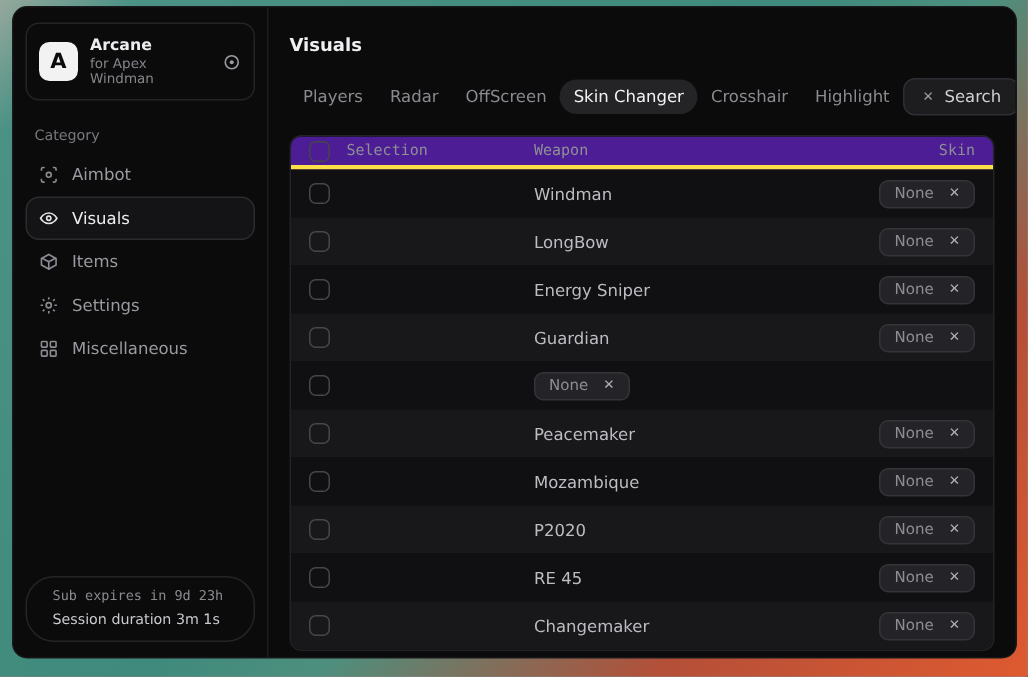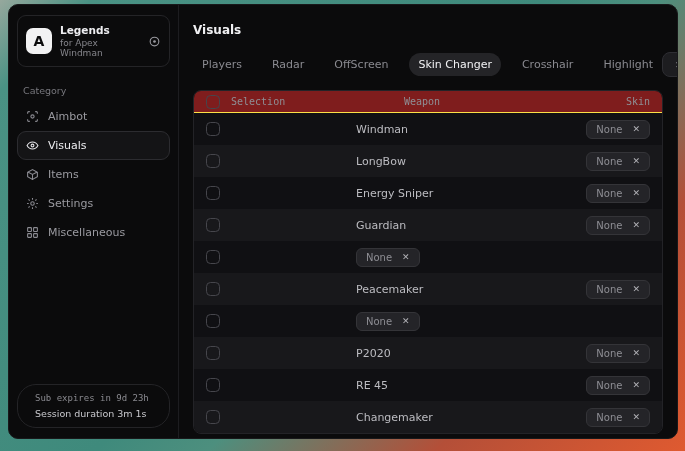--- a/index.html
+++ b/index.html
@@ -45,44 +45,44 @@
   .spacer { flex:1; }
   .footer-card {
     border:1px solid #242427; border-radius:19px; padding:8px 17px;
   }
   .foot-line { font-family:"DejaVu Sans Mono","Liberation Mono",monospace; color:#8a8a90; font-size:9px; }
   .foot-line2 { color:#c9c9ce; font-size:9.5px; margin-top:5px; }
   
   .main { flex:1; display:flex; flex-direction:column; padding:0 14px; min-width:0; }
   .main-title { color:#f0f0f2; font-size:12px; font-weight:bold; margin-top:18px; }
   .toolbar { display:flex; align-items:center; margin-top:15px; }
-  .tabs { display:flex; align-items:flex-end; gap:12px; flex:1; }
+  .tabs { display:flex; align-items:flex-end; gap:0; flex:1; }
   .tab {
     color:#8a8a90; font-size:11px; padding:5px 9px; border-radius:14px; cursor:default;
     white-space:nowrap;
   }
   .tab.active { background:#242427; color:#f2f2f4; }
   .search-btn {
     display:flex; align-items:center; gap:7px; background:#1d1d20;
     border:1px solid #2e2e33; border-radius:8px; color:#cfcfd4;
     font-size:11px; padding:5px 12px; font-family:inherit; cursor:default;
   }
   .search-btn .sicon { font-size:9px; color:#9d9da3; }
   .table {
     margin-top:13px; border:1px solid #232327; border-radius:8px;
     overflow:hidden; display:flex; flex-direction:column; margin-bottom:4px;
   }
   .trow {
     display:grid; grid-template-columns:150px 1fr auto; align-items:center;
     height:32px; padding:0 12px;
   }
   .thead {
-    height:29px; background:#7f1d1d; border-bottom:1px solid #fde047;
+    height:29px; background:#4c1d95; border-bottom:3px solid #fde047;
     font-family:"DejaVu Sans Mono","Liberation Mono",monospace;
-    color:#8f8f95; font-size:10px;gap:48px;
+    color:#8f8f95; font-size:10px;
   }
   .trow:nth-child(odd).body-row { background:#101013; }
   .trow:nth-child(even).body-row { background:#18181b; }
   .sel-cell { display:flex; align-items:center; gap:11px; }
   .checkbox {
     width:14px; height:14px; border:1.5px solid #46464c; border-radius:4.5px;
     background:transparent; flex:0 0 14px;
   }
   .weapon { color:#bcbcc1; font-size:11px; }
   .skin-cell { display:flex; justify-content:flex-start; }
@@ -97,21 +97,21 @@
 </style>
 </head>
 <body>
 
 <div class="window">
 
   <aside class="sidebar">
     <div class="brand-card">
       <div class="logo">A</div>
       <div class="brand-text">
-        <div class="brand-title">Legends</div>
+        <div class="brand-title">Arcane</div>
         <div class="brand-sub">for Apex Windman</div>
       </div>
       <span class="brand-icon">
         <svg width="13" height="13" viewBox="0 0 24 24" fill="none" stroke="currentColor" stroke-width="2">
           <circle cx="12" cy="12" r="8"></circle>
             <circle cx="12" cy="12" r="2.5" fill="currentColor" stroke="none"></circle>
         </svg>
       </span>
     </div>
 
@@ -274,20 +274,21 @@
               <button class="skin-pill">
                 <span class="pill-text">None</span>
                 <span class="pill-x">✕</span>
               </button>
             </div>
           </div>
           <div class="trow body-row">
             <div class="sel-cell">
               <span class="checkbox"></span>
             </div>
+            <div class="weapon">Mozambique</div>
             <div class="skin-cell">
               <button class="skin-pill">
                 <span class="pill-text">None</span>
                 <span class="pill-x">✕</span>
               </button>
             </div>
           </div>
           <div class="trow body-row">
             <div class="sel-cell">
               <span class="checkbox"></span>

